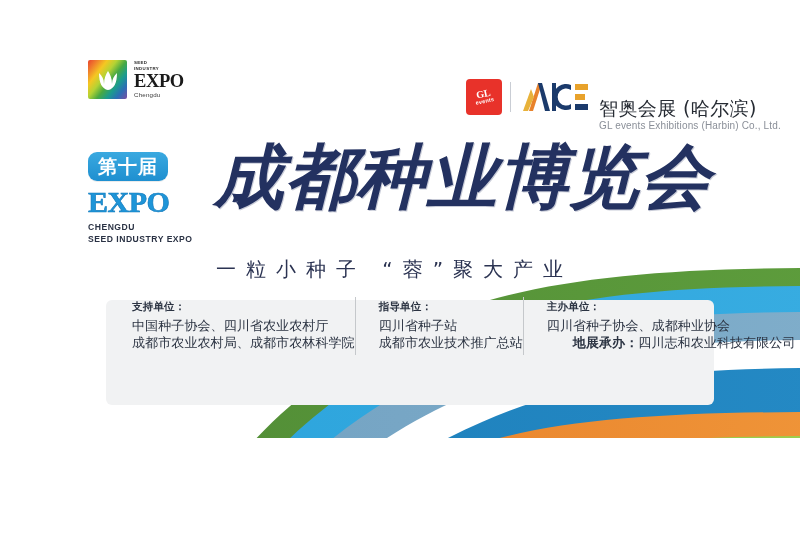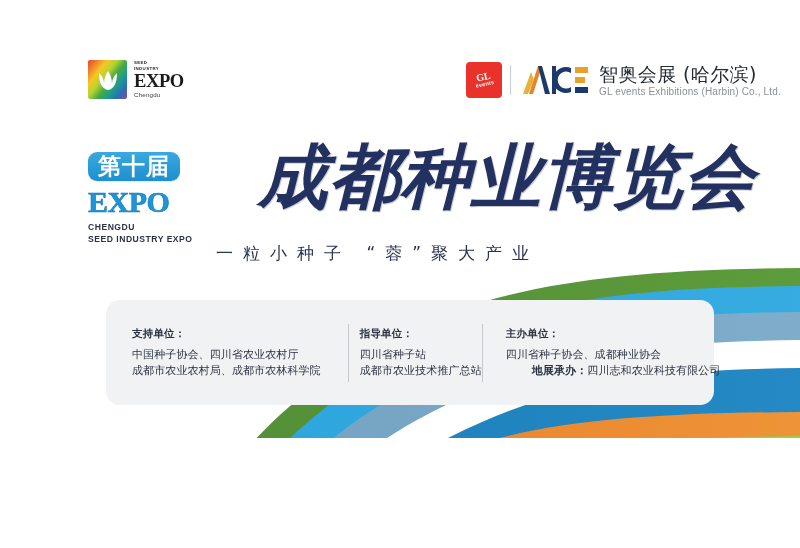--- a/index.html
+++ b/index.html
@@ -56,36 +56,37 @@
     transform:rotate(-12deg);
   }
   .gl-box .gl-1{font-size:10px;font-weight:800;color:#fff;font-family:"Liberation Serif",serif;}
   .gl-box .gl-2{font-size:5.5px;font-weight:700;color:#fff;letter-spacing:.2px;}
   .vdiv{width:1px;height:30px;background:#c9cdd4;}
   .aice-mark{width:70px;height:32px;}
   .right-words{line-height:1;margin-left:2px;}
   .right-words .cn{
     font-size:19px;color:#262b33;letter-spacing:.4px;line-height:22px;display:block;
     font-family:"DejaVu Sans","Liberation Sans",sans-serif;
+    margin-top:35px;
   }
   .right-words .en{
     font-size:10px;color:#8a8f98;letter-spacing:.15px;line-height:12px;display:block;margin-top:1px;
   }
 
   
   #title-block{position:absolute;left:0;top:140px;width:800px;z-index:6;}
 
   #left-title{position:absolute;left:88px;top:12px;width:125px;}
   .badge{
     display:inline-block;
     background:linear-gradient(180deg,#3aa9e0 0%,#1e8fd0 100%);
     border-radius:9px;
     padding:4px 10px 5px 10px;
     color:#ffffff;
-    font-size:23px;font-weight:800;letter-spacing:1px;line-height:20px;
+    font-size:19px;font-weight:800;letter-spacing:1px;line-height:20px;
     font-family:"DejaVu Sans","Liberation Sans",sans-serif;
     box-shadow:0 1px 0 rgba(0,0,0,.08);
   }
   .expo-blue{
     margin-top:5px;
     font-size:30px;font-weight:800;color:#1e95d8;letter-spacing:-0.5px;line-height:32px;
     font-family:"Liberation Serif","DejaVu Serif",serif;
     -webkit-text-stroke:0.6px #1379bb;
   }
   .cn-en{
@@ -95,55 +96,54 @@
 
   #main-title{
     position:absolute;left:214px;top:0px;
     font-size:70px;line-height:74px;
     font-weight:800;font-style:italic;
     color:#233160;
     letter-spacing:1px;
     font-family:"DejaVu Sans","Liberation Sans",sans-serif;
     white-space:nowrap;
     text-shadow:1px 1px 0 rgba(35,49,96,.25);
-    margin-left:44px;
   }
   #slogan{
-    position:absolute;left:216px;top:100px;
-    font-size:17px;line-height:26px;
+    position:absolute;left:216px;top:116px;
+    font-size:20px;line-height:26px;
     color:#2b3352;letter-spacing:10px;
     font-weight:500;
     font-family:"DejaVu Sans","Liberation Sans",sans-serif;
     white-space:nowrap;
   }
 
   
   #info-panel{
     position:absolute;left:106px;top:300px;width:608px;height:105px;
-    background:#f1f2f3;border-radius:14px;z-index:6;
-    display:flex;align-items:center;
+    background:#f1f2f3;border-radius:6px;z-index:6;
+    display:flex;align-items:flex-start;
     box-sizing:border-box;
     padding:0 0 0 26px;
   }
   .info-col{position:relative;}
   .info-col.c1{width:245px;}
-  .info-col.c2{width:170px;padding-left:12px;margin-left:27px;}
+  .info-col.c2{width:170px;padding-left:24px;}
   .info-col.c3{width:auto;padding-left:24px;}
   .info-col .sep{
     position:absolute;left:0;top:50%;transform:translateY(-50%);
     width:1px;height:58px;background:#c5c8cb;
   }
   .info-head{
     font-size:10.5px;font-weight:800;color:#2b3342;margin-bottom:6px;
     letter-spacing:.2px;line-height:13px;
     font-family:"DejaVu Sans","Liberation Sans",sans-serif;
   }
   .info-line{
-    font-size:11px;color:#2b3342;line-height:16.5px;letter-spacing:.1px;
-    font-family:Liberation Sans, sans-serif;
+    font-size:13px;color:#2b3342;line-height:16.5px;letter-spacing:.1px;
+    font-family:Liberation Mono, monospace;
     white-space:nowrap;
   }
   .info-line b{font-weight:800;margin-left:26px;}
 </style>
 </head>
 <body>
 
 <div id="poster">
 
   <svg id="waves" viewBox="0 0 800 548" preserveAspectRatio="none">

